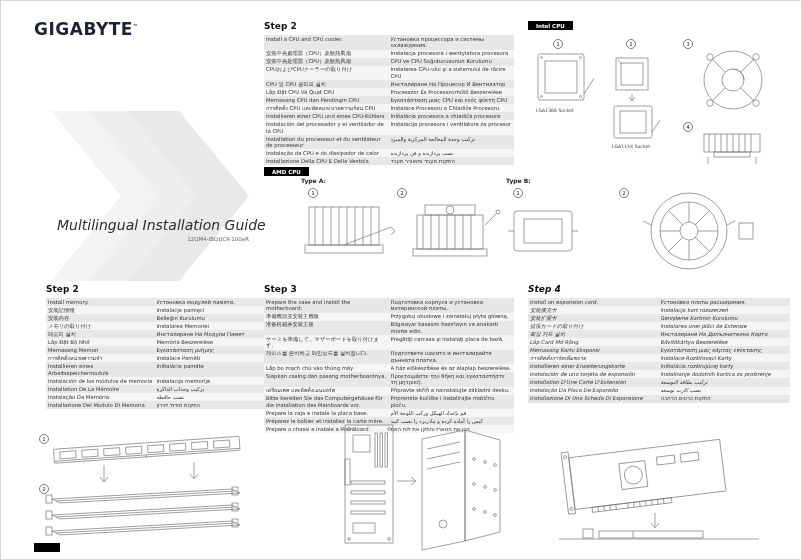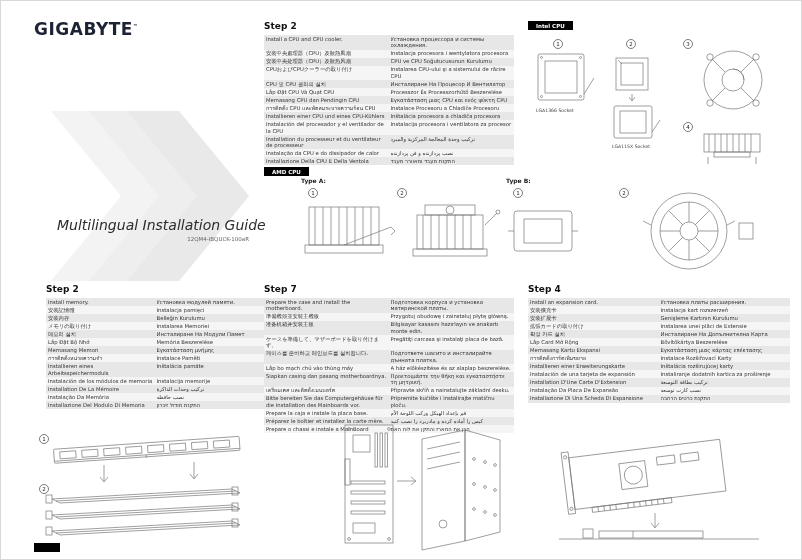--- a/index.html
+++ b/index.html
@@ -326,21 +326,21 @@
         <span class="cell r">نصب حافظه</span>
       </div>
         <div class="lang-row">
         <span class="cell l">Installazione Del Modulo Di Memoria</span>
         <span class="cell r">התקנת מודול זיכרון</span>
       </div>
       </div>
   </div>
 
   <div class="abs" style="left:263px;top:283px;width:250px;">
-    <div class="step-label">Step 7</div>
+    <div class="step-label">Step 3</div>
     <div class="lang-table">
 
     <div class="lang-row">
         <span class="cell l">Prepare the case and install the motherboard.</span>
         <span class="cell r">Подготовка корпуса и установка материнской платы.</span>
       </div>
         <div class="lang-row">
         <span class="cell l">準備機殼並安裝主機板</span>
         <span class="cell r">Przygotuj obudowę i zainstaluj płytę główną.</span>
       </div>
@@ -380,21 +380,21 @@
         <span class="cell l">Préparez le boîtier et installez la carte mère.</span>
         <span class="cell r">کیس را آماده کرده و مادربرد را نصب کنید</span>
       </div>
         <div class="lang-row">
         <span class="cell l">Prepare o chassi e instale a MainBoard</span>
         <span class="cell r">הכן את המארז והתקן את לוח האם</span>
       </div>
       </div>
   </div>
 
-  <div class="abs" style="left:527px;top:283px;width:262px;">
+  <div class="abs" style="left:527px;top:283px;width:262px;font-style:italic;">
     <div class="step-label">Step 4</div>
     <div class="lang-table">
 
     <div class="lang-row">
         <span class="cell l">Install an expansion card.</span>
         <span class="cell r">Установка платы расширения.</span>
       </div>
         <div class="lang-row">
         <span class="cell l">安裝擴充卡</span>
         <span class="cell r">Instalacja kart rozszerzeń</span>

